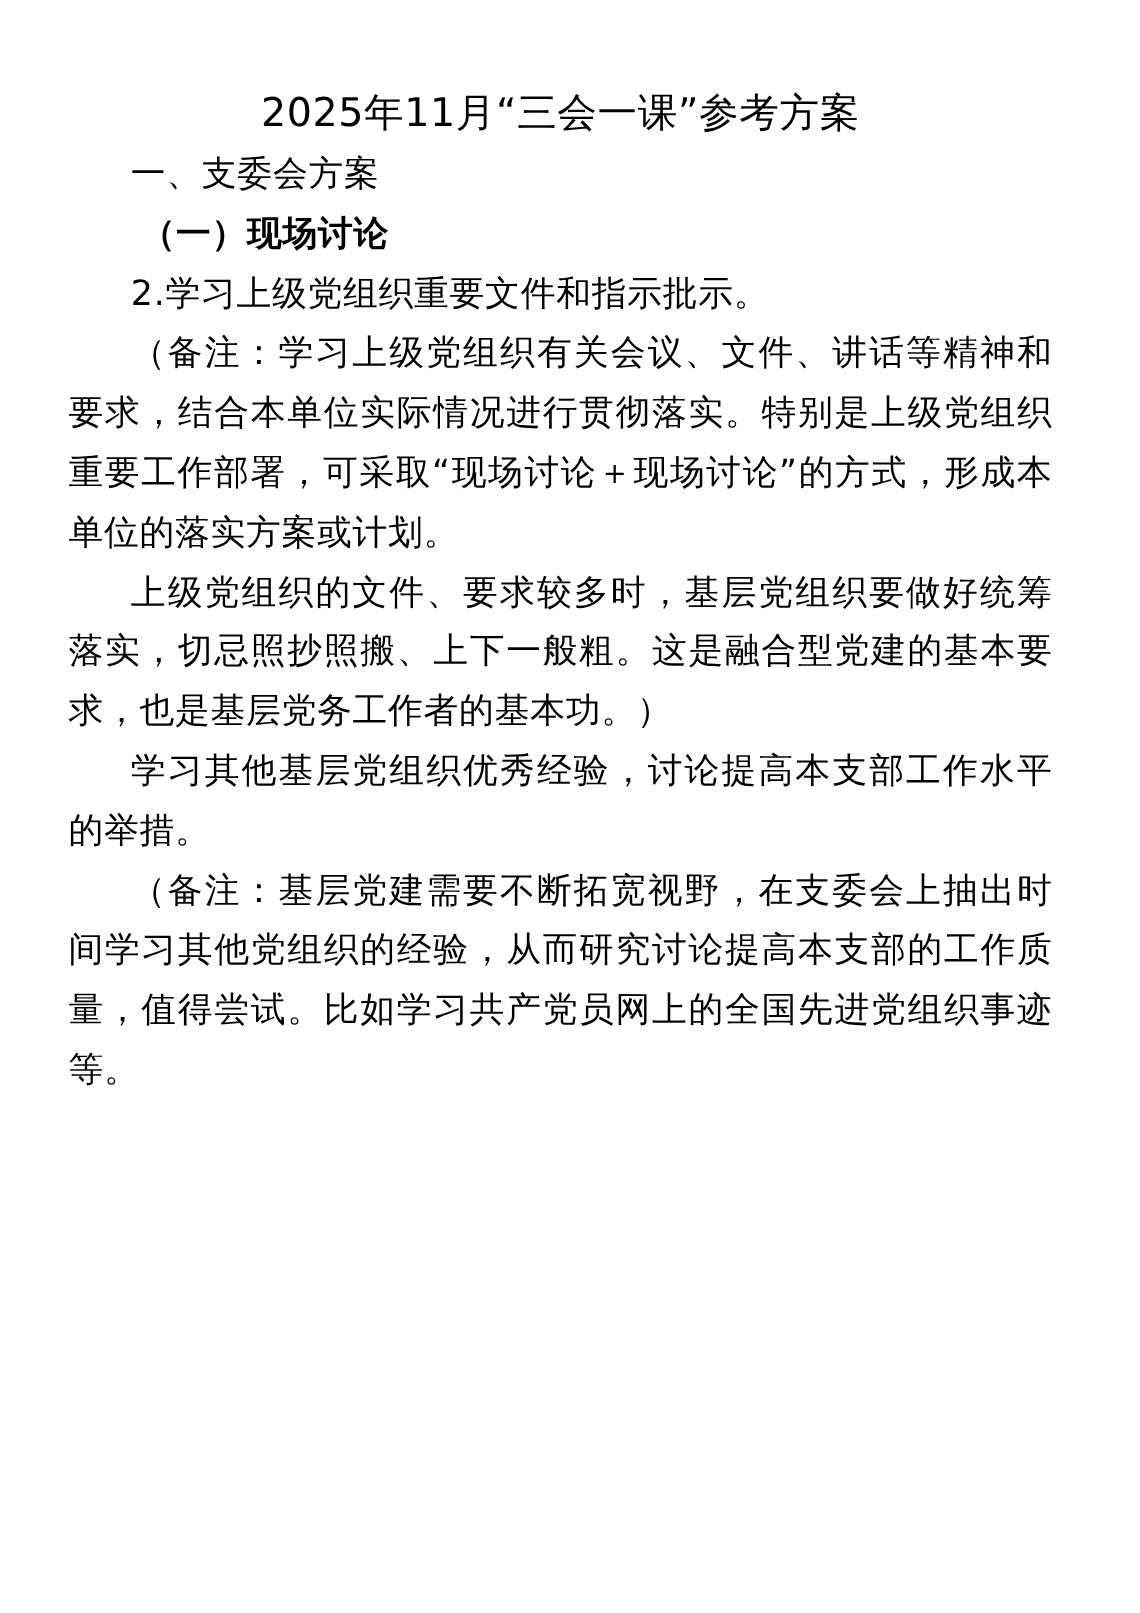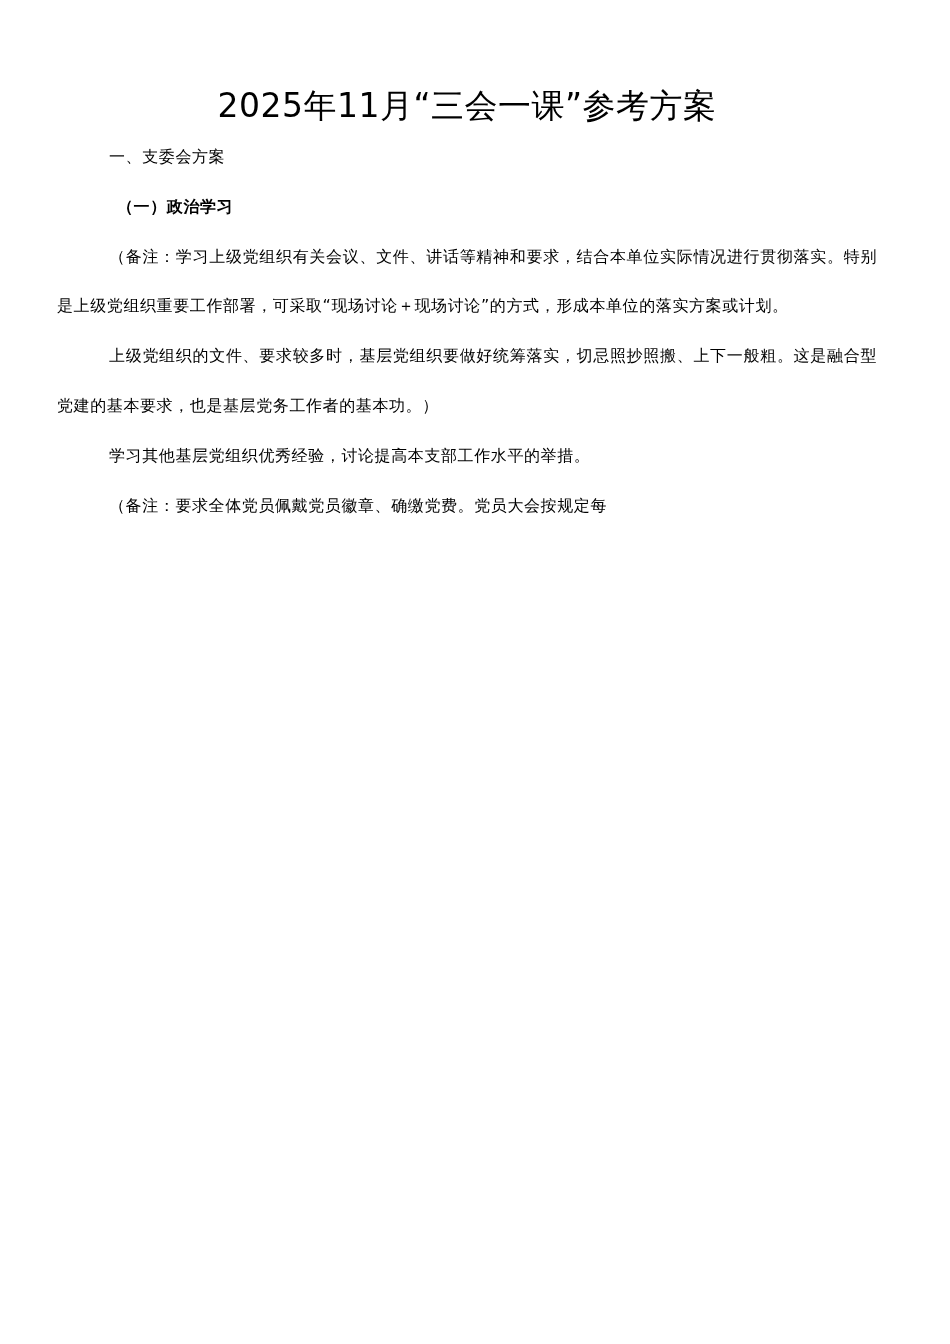--- a/index.html
+++ b/index.html
@@ -18,43 +18,44 @@
     .page {
       position: absolute;
       left: 57px;
       top: 64px;
       width: 820px;
     }
     .title {
       font-size: 33px;
       line-height: 52px;
       text-align: center;
-      margin: 16px 0 0 0;
+      margin: 4px 0 0 0;
       letter-spacing: 0.5px;
       font-weight: normal;
       width: 820px;
     }
     .para {
-      font-size: 16px;
+      font-size: 29px;
       line-height: 49.8px;
       margin: 0;
       text-align: justify;
       text-align-last: left;
       letter-spacing: 0.6px;
       word-break: break-all;
     }
     .indent { text-indent: 52px; }
     .indent-h1 { padding-left: 52px; }
     .indent-h2 { padding-left: 60px; font-weight: bold; }
   </style>
 </head>
 <body>
 
 <div class="page">
   <h1 class="title">2025年11月“三会一课”参考方案</h1>
 
   <p class="para indent-h1">一、支委会方案</p>
-  <p class="para indent-h2">（一）政治学习</p>
+  <p class="para indent-h2">（一）现场讨论</p>
+  <p class="para indent">2.学习上级党组织重要文件和指示批示。</p>
   <p class="para indent">（备注：学习上级党组织有关会议、文件、讲话等精神和要求，结合本单位实际情况进行贯彻落实。特别是上级党组织重要工作部署，可采取“现场讨论＋现场讨论”的方式，形成本单位的落实方案或计划。</p>
   <p class="para indent">上级党组织的文件、要求较多时，基层党组织要做好统筹落实，切忌照抄照搬、上下一般粗。这是融合型党建的基本要求，也是基层党务工作者的基本功。）</p>
   <p class="para indent">学习其他基层党组织优秀经验，讨论提高本支部工作水平的举措。</p>
-  <p class="para indent">（备注：要求全体党员佩戴党员徽章、确缴党费。党员大会按规定每</p>
+  <p class="para indent">（备注：基层党建需要不断拓宽视野，在支委会上抽出时间学习其他党组织的经验，从而研究讨论提高本支部的工作质量，值得尝试。比如学习共产党员网上的全国先进党组织事迹等。</p>
 </div>
 
 </body></html>

